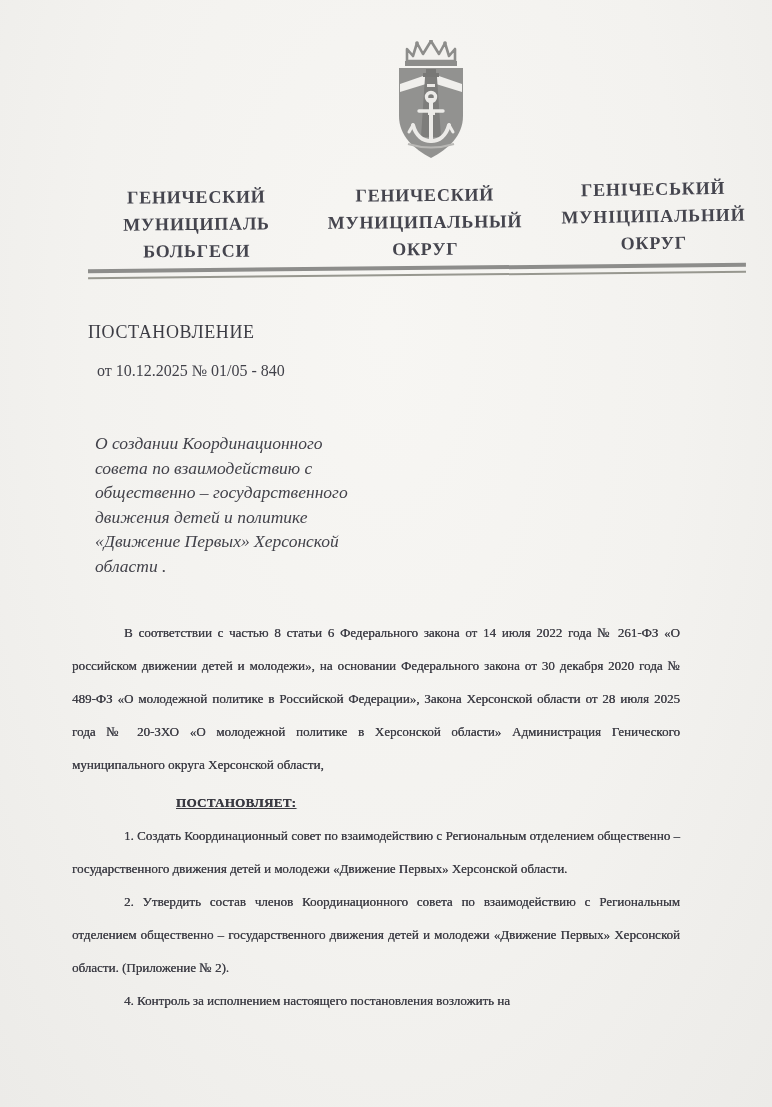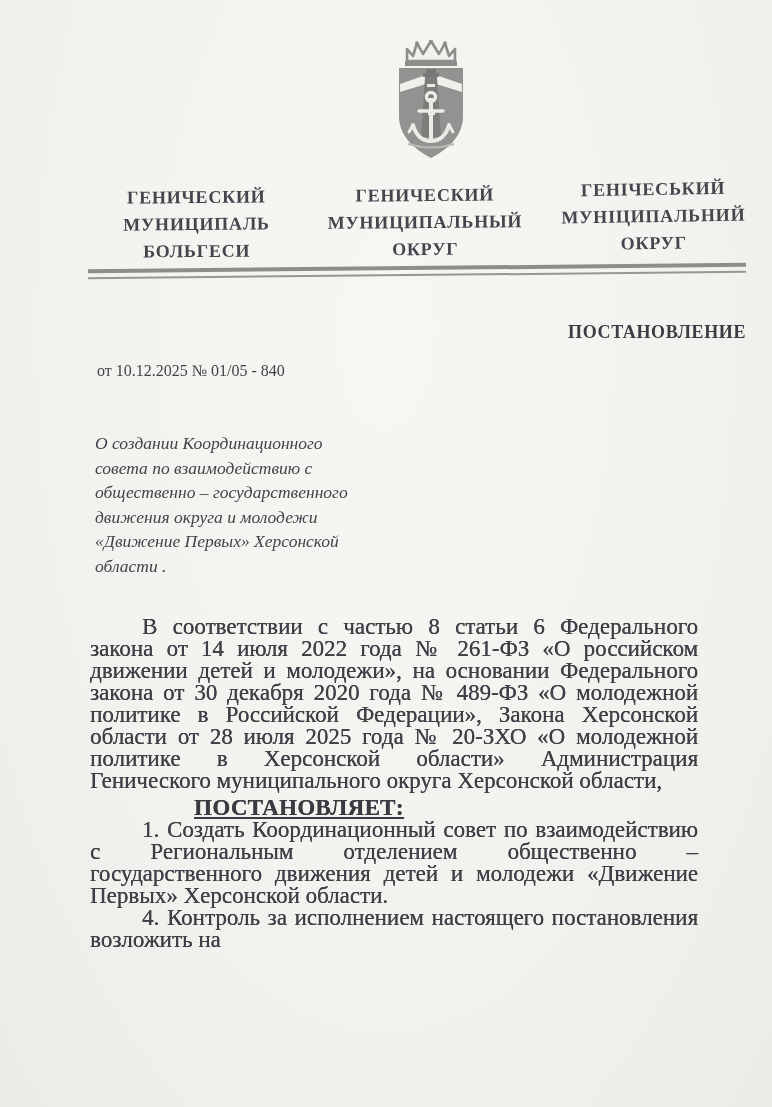--- a/index.html
+++ b/index.html
@@ -47,22 +47,22 @@
     width: 658px; height: 10px;
     border-top: 4px solid #8d8d8b;
     border-bottom: 2px solid #97978f;
     transform: rotate(-0.55deg);
   }
   
   .doc-title {
     position: absolute;
     left: 88px; top: 322px;
     width: 658px;
-    text-align: right;
-    font-weight: bold;
+    text-align: left;
+    font-weight: normal;
     font-size: 18px;
     letter-spacing: 0.6px;
     color: #3c3c44;
   }
   .doc-date {
     position: absolute;
     left: 97px; top: 362px;
     font-size: 16px;
     color: #42424a;
   }
@@ -72,24 +72,24 @@
     left: 95px; top: 431px;
     width: 330px;
     font-size: 17.5px;
     line-height: 24.5px;
     color: #42424a;
     font-style: italic;
   }
   
   .body-text {
     position: absolute;
-    left: 90px; top: 616px;
+    left: 72px; top: 616px;
     width: 608px;
-    font-size: 23px;
-    line-height: 22px;
+    font-size: 13px;
+    line-height: 33px;
     color: #3f3f47;
     text-shadow: 0.25px 0 0 currentColor;
   }
   .body-text p {
     text-align: justify;
     text-indent: 52px;
   }
   .resolves {
     font-weight: bold;
     padding-left: 52px;
@@ -166,25 +166,26 @@
   <div class="double-rule"></div>
 
   <div class="doc-title">ПОСТАНОВЛЕНИЕ</div>
 
   <div class="doc-date">от 10.12.2025 № 01/05 - 840</div>
 
   <div class="subject">
     <div>О создании Координационного</div>
     <div>совета по взаимодействию с</div>
     <div>общественно – государственного</div>
-    <div>движения округа и молодежи</div>
+    <div>движения детей и политике</div>
     <div>«Движение Первых» Херсонской</div>
     <div>области .</div>
   </div>
 
   <div class="body-text">
     <p>В соответствии с частью 8 статьи 6 Федерального закона от 14 июля 2022 года № 261-ФЗ «О российском движении детей и молодежи», на основании Федерального закона от 30 декабря 2020 года № 489-ФЗ «О молодежной политике в Российской Федерации», Закона Херсонской области от 28 июля 2025 года № 20-ЗХО «О молодежной политике в Херсонской области» Администрация Генического муниципального округа Херсонской области,</p>
     <p class="resolves">ПОСТАНОВЛЯЕТ:</p>
     <p>1. Создать Координационный  совет по взаимодействию с Региональным отделением  общественно – государственного движения  детей и молодежи «Движение Первых» Херсонской области.</p>
+    <p>2. Утвердить состав членов Координационного совета по взаимодействию с Региональным  отделением  общественно – государственного  движения  детей и молодежи «Движение Первых» Херсонской области. (Приложение № 2).</p>
     <p>4. Контроль за исполнением настоящего постановления возложить на</p>
   </div>
 
 </div>
 
 </body></html>

